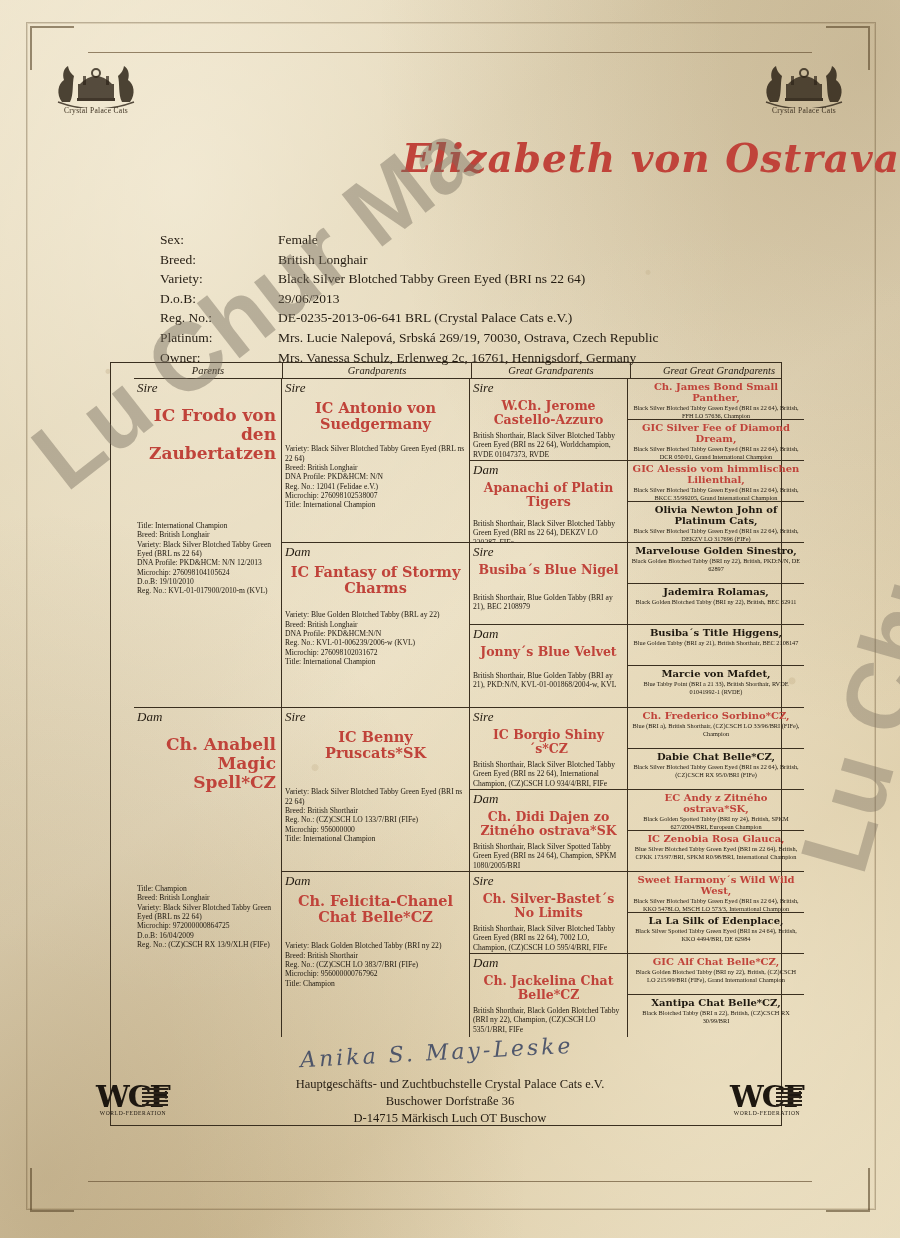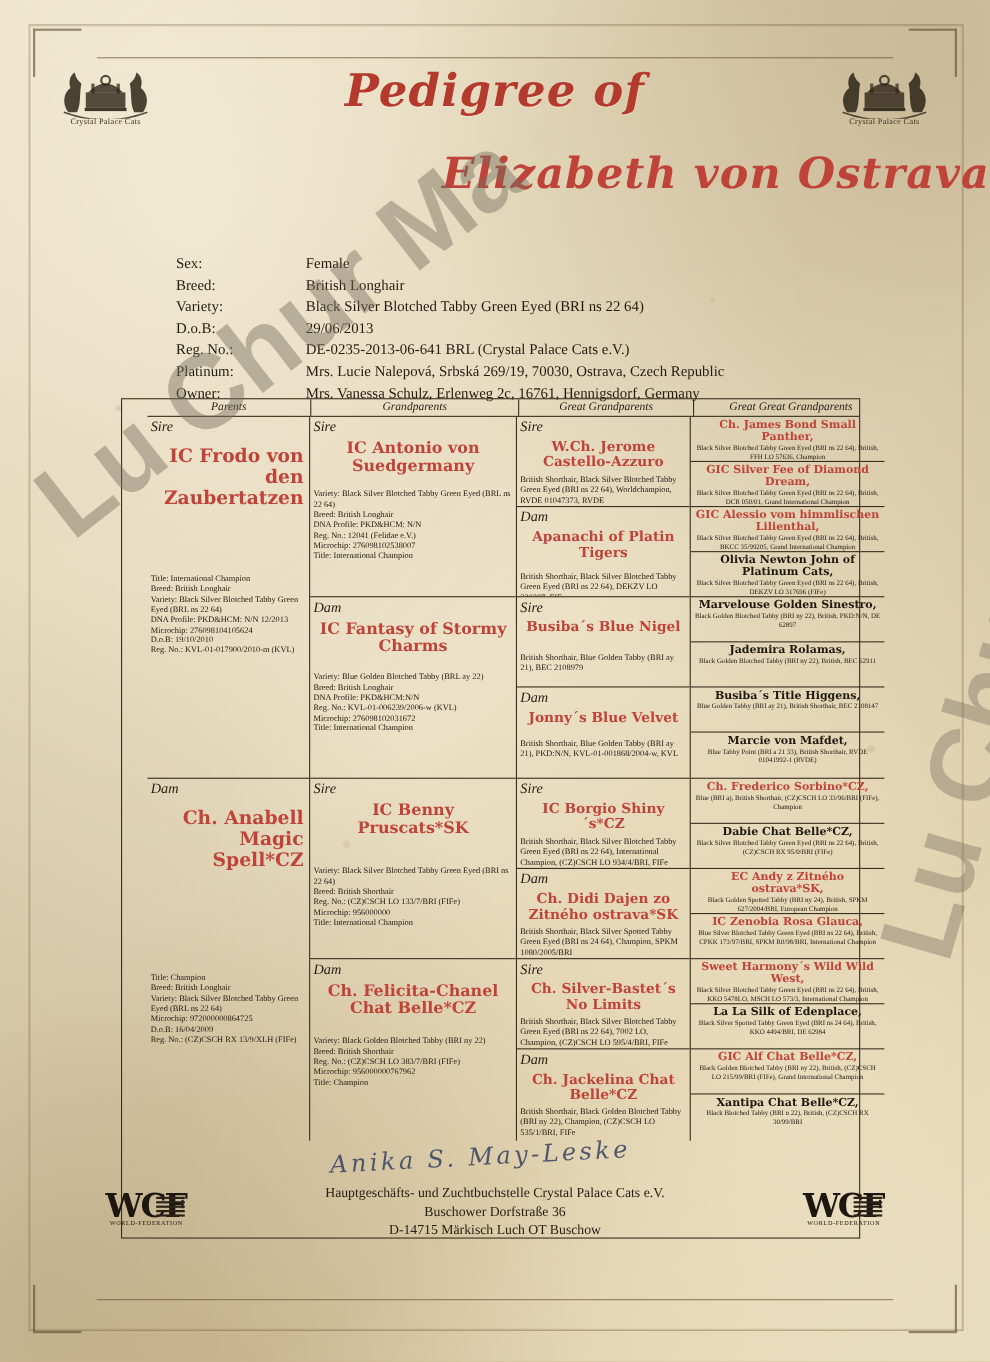--- a/index.html
+++ b/index.html
@@ -159,21 +159,20 @@
         <rect x="27" y="40" width="38" height="3" opacity=".9"></rect>
         <rect x="33" y="18" width="3" height="9" opacity=".7"></rect>
         <rect x="56" y="18" width="3" height="9" opacity=".7"></rect>
         <circle cx="46" cy="15" r="4" fill="none" stroke="#2e2418" stroke-width="2" opacity=".8"></circle>
       </g>
       <path d="M8 44 q38 14 76 0" fill="none" stroke="#2e2418" stroke-width="1.4" opacity=".8"></path>
     </svg>
     <div class="lbl">Crystal Palace Cats</div>
   </div>
 
-  <div class="title">Pedigree of</div>
   <div class="catname">Elizabeth von  Ostrava</div>
 
   <div class="ident">
     <div class="row">
         <div class="k">Sex:</div>
         <div class="v">Female</div>
       </div>
     <div class="row">
         <div class="k">Breed:</div>
         <div class="v">British Longhair</div>

